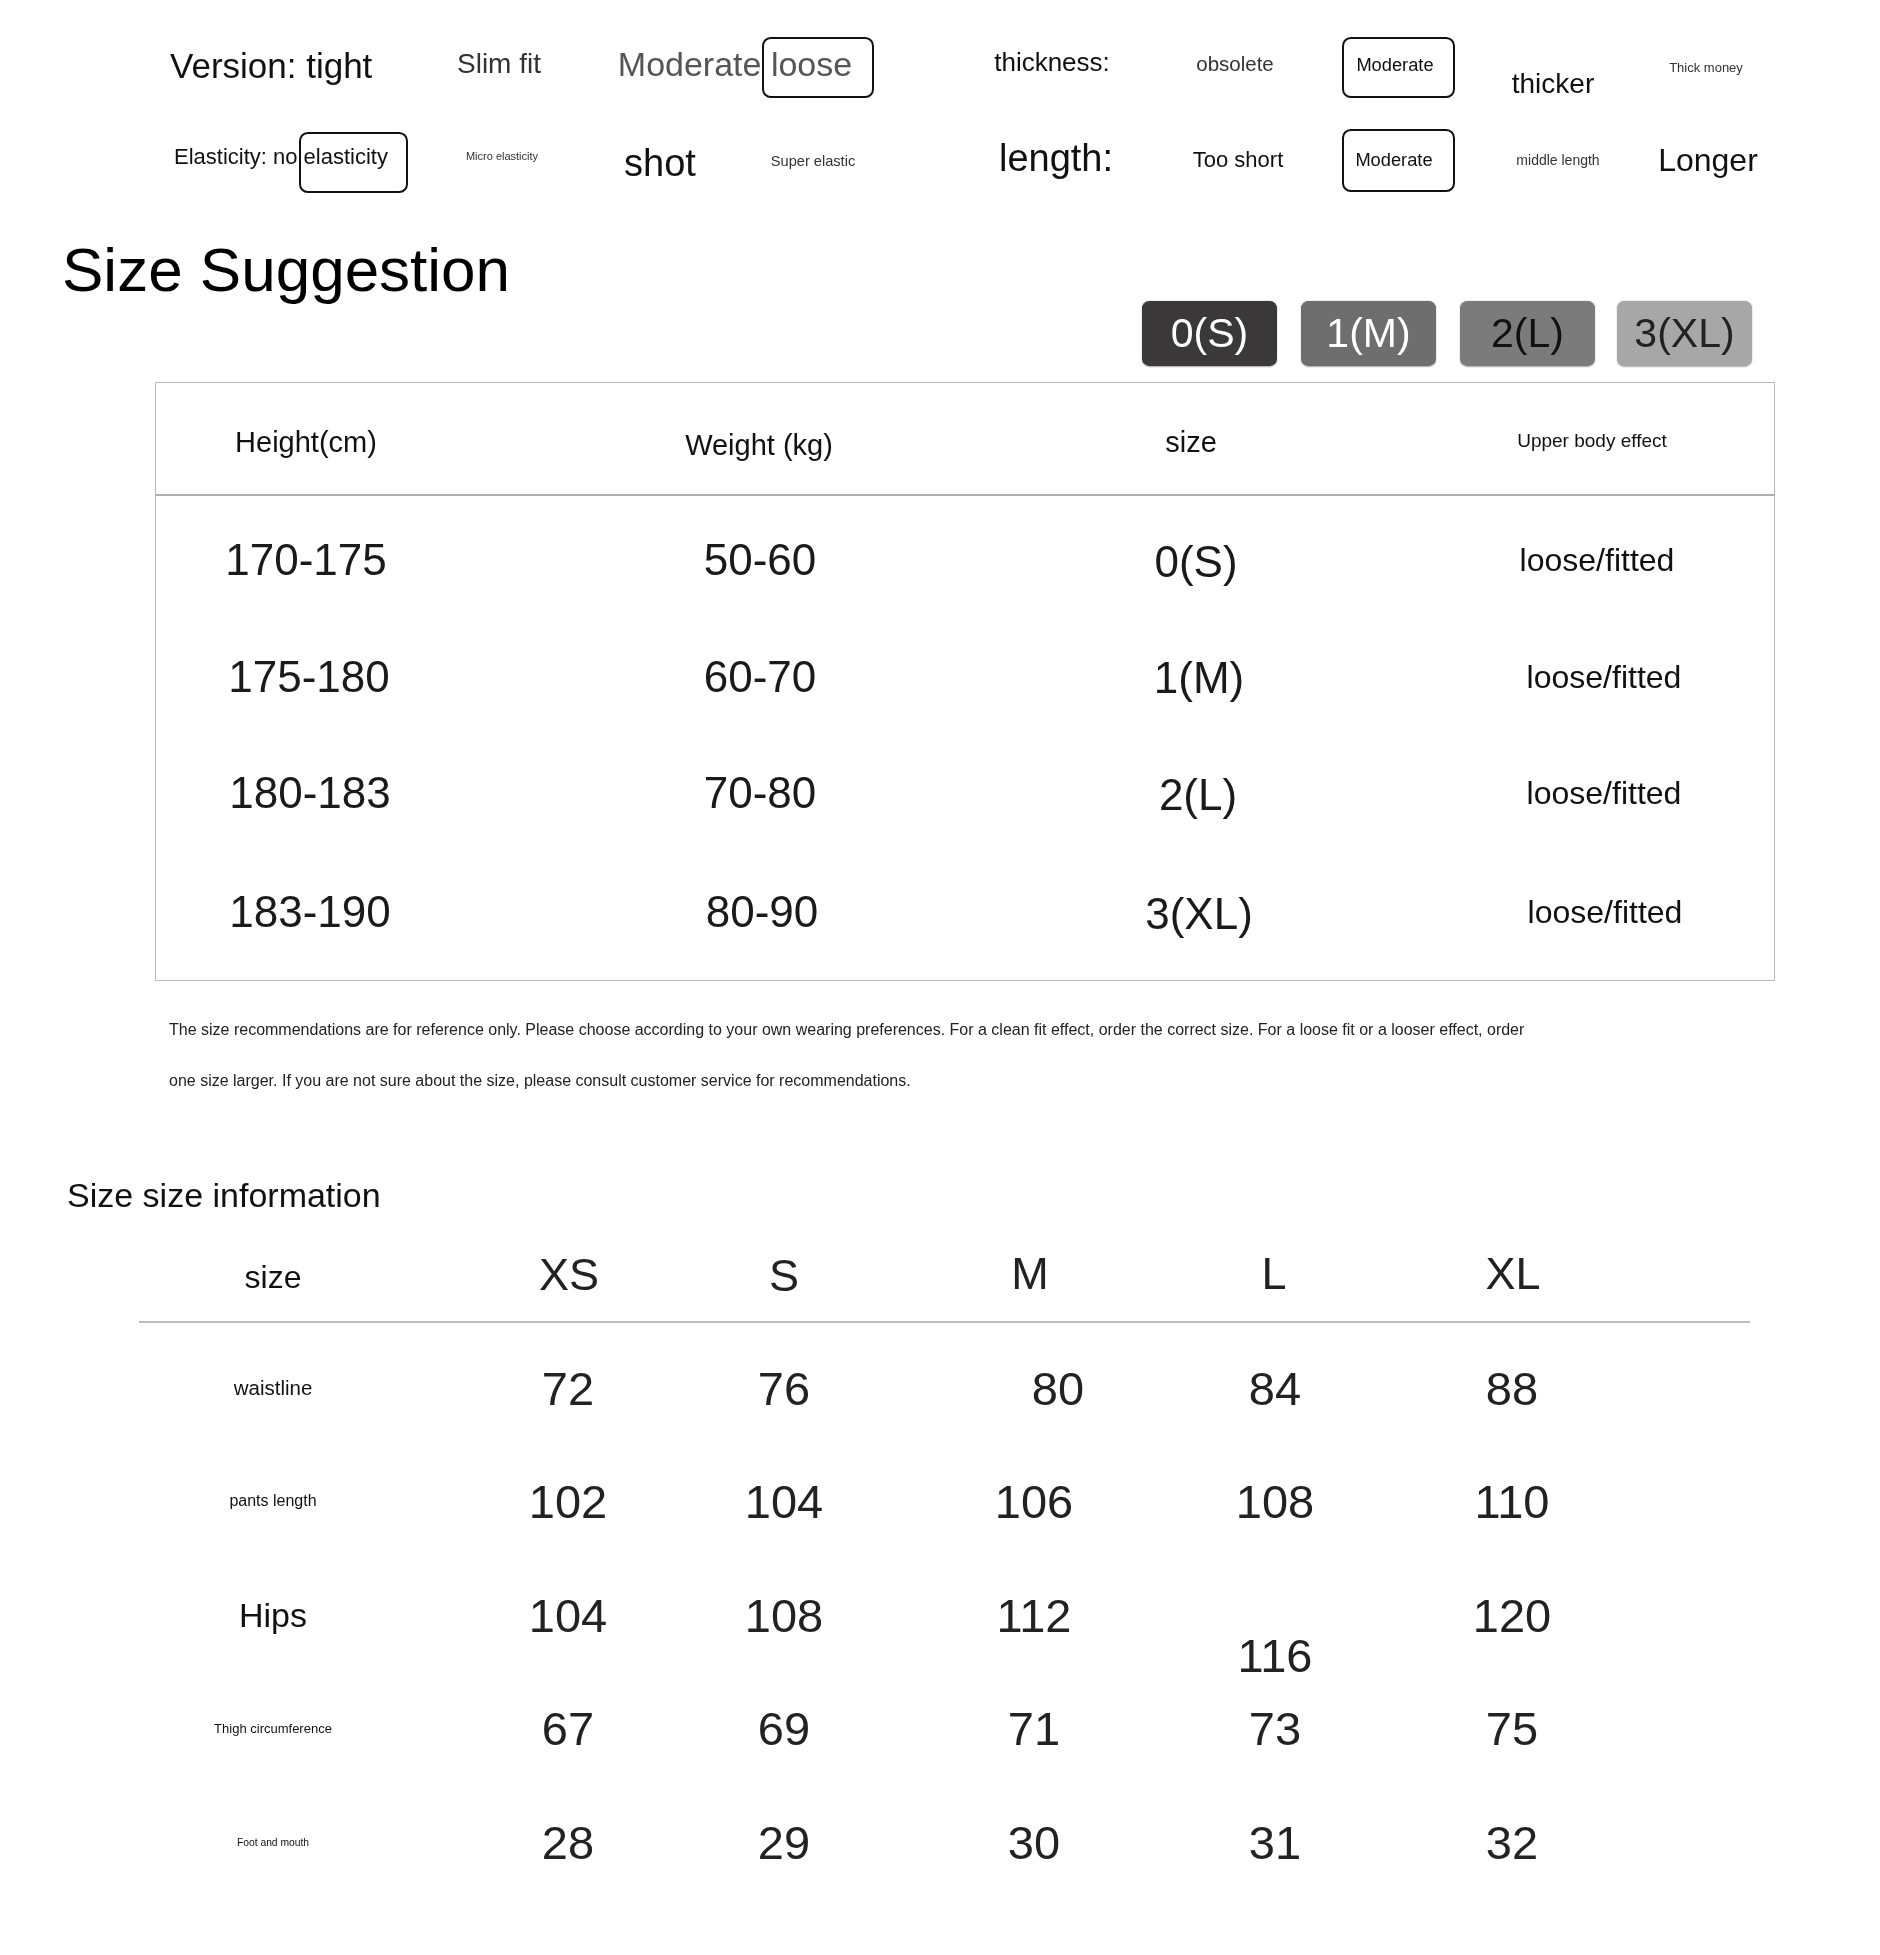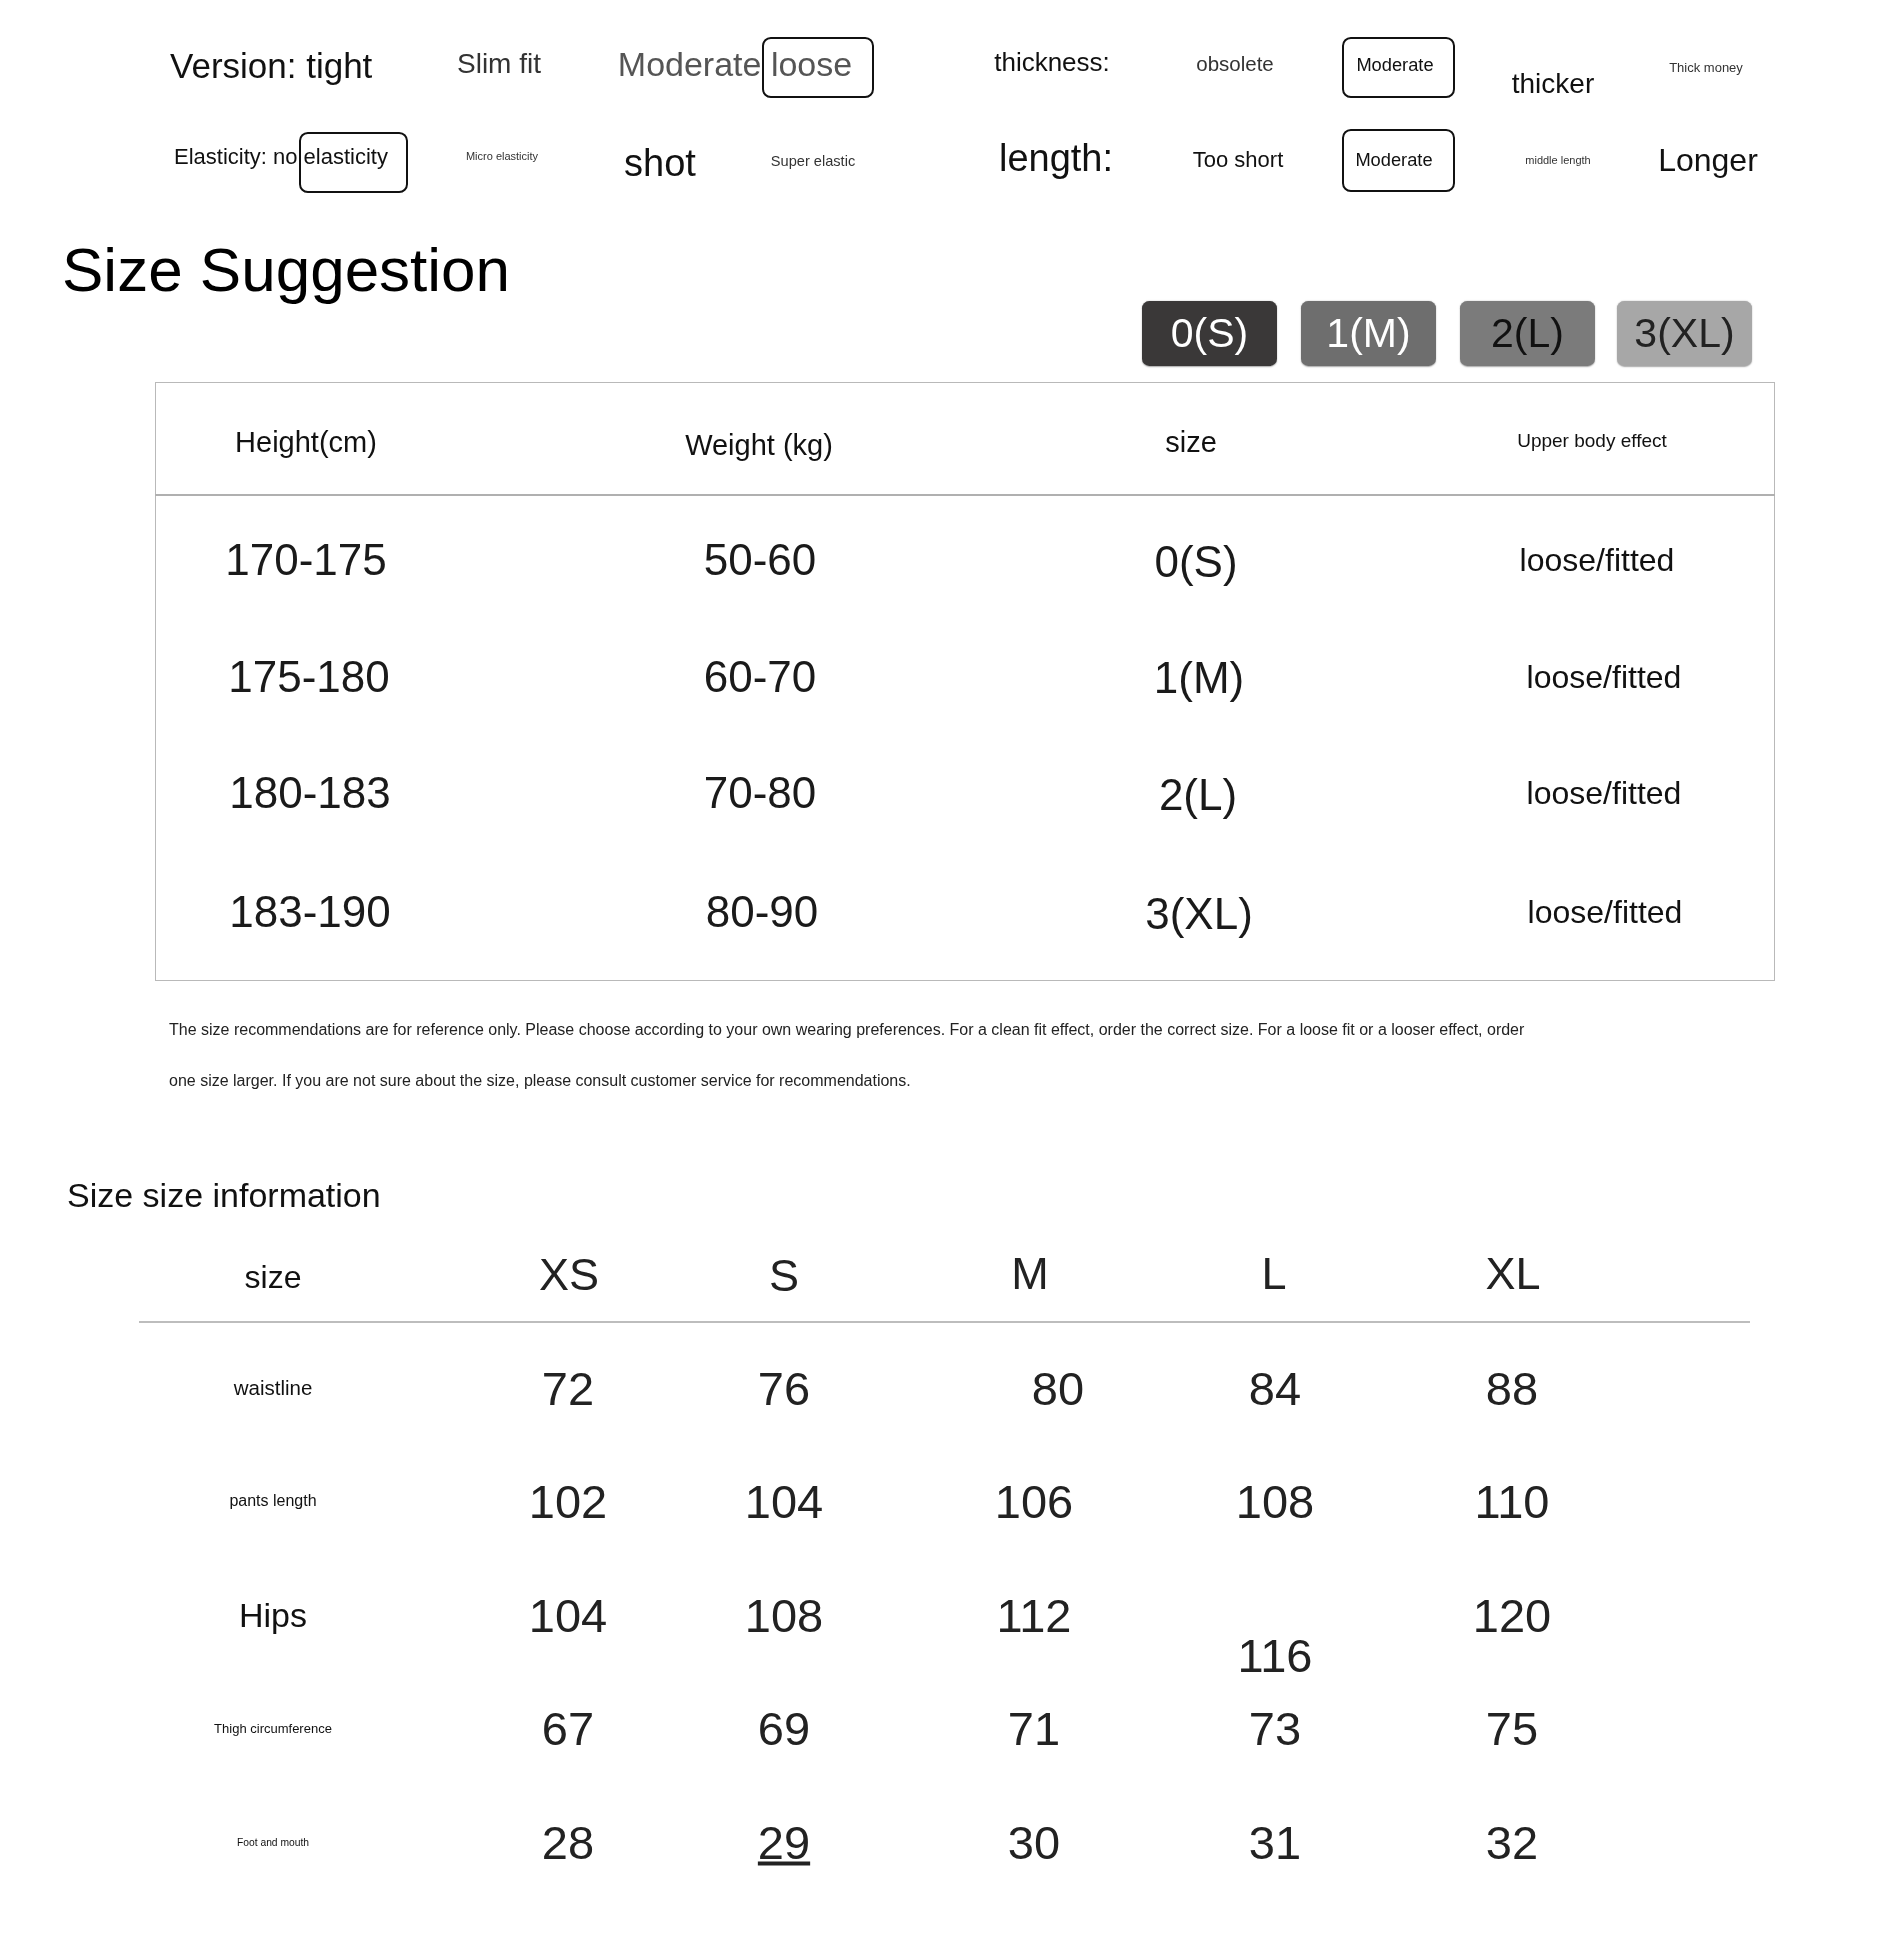--- a/index.html
+++ b/index.html
@@ -44,21 +44,21 @@
   <span class="abs cx" style="left:1235px;top:64px;font-size:20.5px;color:#333;">obsolete</span>
   <div class="attr-box" style="left:1342px;top:37px;width:109px;height:57px;"></div>
   <span class="abs cx" style="left:1395px;top:65px;font-size:18.3px;">Moderate</span>
   <span class="abs cx" style="left:1553px;top:64px;font-size:28px;margin-top:20px;">thicker</span>
   <span class="abs cx" style="left:1706px;top:67px;font-size:13px;color:#333;">Thick money</span>
 
   <span class="abs cx" style="left:1056px;top:158px;font-size:38px;">length:</span>
   <span class="abs cx" style="left:1238px;top:160px;font-size:22px;">Too short</span>
   <div class="attr-box" style="left:1342px;top:129px;width:109px;height:59px;"></div>
   <span class="abs cx" style="left:1394px;top:160px;font-size:18.3px;">Moderate</span>
-  <span class="abs cx" style="left:1558px;top:160px;font-size:11px;color:#333;">middle length</span>
+  <span class="abs cx" style="left:1558px;top:160px;font-size:14px;color:#333;">middle length</span>
   <span class="abs cx" style="left:1708px;top:160px;font-size:32px;">Longer</span>
 </div>
 
 <h1 class="abs lx" style="left:62px;top:269px;margin:0;font-size:62px;font-weight:normal;color:#000;">Size Suggestion</h1>
 
 <div>
   <div class="sizebtn" id="sb0" style="left: 1142px; top: 301px; background: rgb(58, 56, 56); color: rgb(255, 255, 255);">0(S)</div>
   <div class="sizebtn" id="sb1" style="left: 1301px; top: 301px; background: rgb(110, 110, 110); color: rgb(255, 255, 255);">1(M)</div>
   <div class="sizebtn" id="sb2" style="left: 1460px; top: 301px; background: rgb(123, 123, 123); color: rgb(17, 17, 17);">2(L)</div>
   <div class="sizebtn" id="sb3" style="left: 1617px; top: 301px; background: rgb(167, 167, 167); color: rgb(34, 34, 34);">3(XL)</div>
@@ -130,19 +130,19 @@
       <span class="abs cx bv" style="left: 1275px; top: 1615px; margin-top: 40px;">116</span>
       <span class="abs cx bv" style="left: 1512px; top: 1615px;">120</span>
       <span class="abs cx" style="left: 273px; top: 1728px; font-size: 13px;">Thigh circumference</span>
       <span class="abs cx bv" style="left: 568px; top: 1728px;">67</span>
       <span class="abs cx bv" style="left: 784px; top: 1728px;">69</span>
       <span class="abs cx bv" style="left: 1034px; top: 1728px;">71</span>
       <span class="abs cx bv" style="left: 1275px; top: 1728px;">73</span>
       <span class="abs cx bv" style="left: 1512px; top: 1728px;">75</span>
       <span class="abs cx" style="left: 273px; top: 1842px; font-size: 10.3px;">Foot and mouth</span>
       <span class="abs cx bv" style="left: 568px; top: 1842px;">28</span>
-      <span class="abs cx bv" style="left: 784px; top: 1842px; text-decoration: underline;">29</span>
+      <span class="abs cx bv" style="left: 784px; top: 1842px;">29</span>
       <span class="abs cx bv" style="left: 1034px; top: 1842px;">30</span>
       <span class="abs cx bv" style="left: 1275px; top: 1842px;">31</span>
       <span class="abs cx bv" style="left: 1512px; top: 1842px;">32</span>
     </div>
 </div>
 
 
 </body></html>

